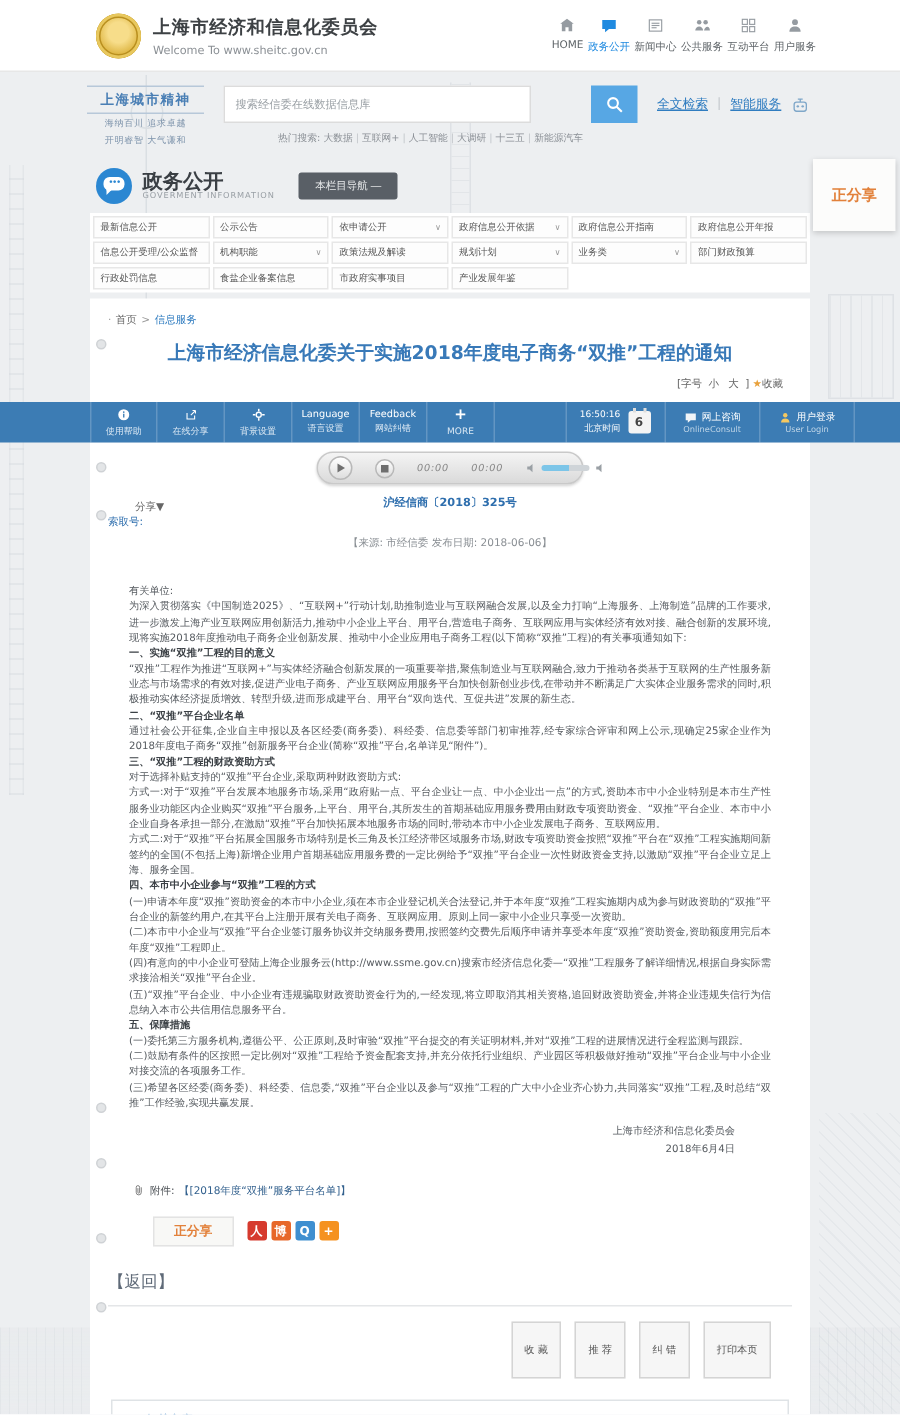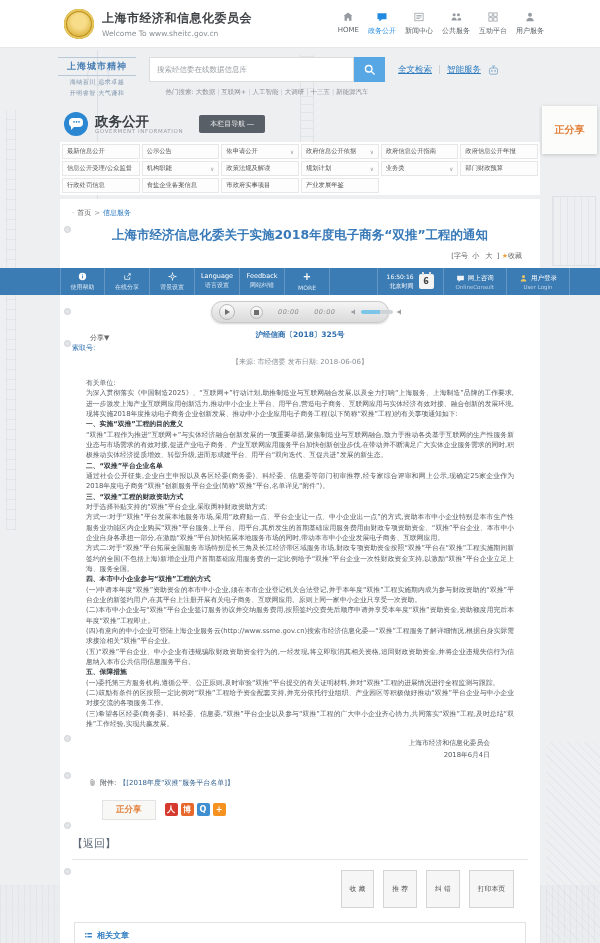--- a/index.html
+++ b/index.html
@@ -24,33 +24,33 @@
   .d6 { left:6px; top:110px; width:10px; height:420px;
         background:repeating-linear-gradient(0deg,rgba(170,180,190,.35) 0 1px,transparent 1px 10px); border-left:1px solid rgba(170,180,190,.3); border-right:1px solid rgba(170,180,190,.3);}
 
   .ic svg { width:100%; height:100%; display:block; }
 
   
   .header { position:relative; z-index:5; height:48px; background:#fff; border-bottom:1px solid #e7e7e7; display:flex; align-items:center; padding:0 56px 0 64px; }
   .logo { width:30px; height:30px; border-radius:50%; background:radial-gradient(circle at 50% 42%,#f7dd8a 0 30%,#d9ae35 70%,#b98f1f); box-shadow:inset 0 0 0 2px #e8c85e, inset 0 0 0 3px #b98f1f; margin-right:8px; flex:none; }
   .org-cn { font-size:12px; font-weight:bold; color:#3d4144; letter-spacing:.5px; }
   .org-en { font-size:7.5px; color:#8b9095; margin-top:2px; }
-  .hnav { margin-left:auto; display:flex; gap:9px;justify-content:center; }
+  .hnav { margin-left:auto; display:flex; gap:3px;justify-content:center; }
   .hnav-item { display:flex; flex-direction:column; align-items:center; gap:3px; font-size:7px; color:#5e6468; cursor:pointer; }
   .hnav-item .ic { width:12px; height:12px; color:#959ba1; }
   .hnav-item.active { color:#1f8ae0; }
   .hnav-item.active .ic { color:#1f8ae0; }
 
   
   .search-band { position:relative; z-index:4; height:58px; display:flex; padding:9px 0 0 58px; }
   .spirit { width:78px; margin-right:13px; text-align:center; }
   .spirit-title { font-size:9px; font-weight:bold; color:#4a7fb5; border-top:1px solid #b7c8d9; border-bottom:1px solid #b7c8d9; padding:2px 0; letter-spacing:1px; }
   .spirit-line { font-size:6px; color:#7d93ab; margin-top:2px; letter-spacing:.5px; }
   .search-wrap { display:flex; flex-direction:column; }
-  .search-row { display:flex; }
+  .search-row { display:flex;gap:40px; }
   .search-input { width:205px; height:25px; border:1px solid #dcdcdc; background:#fff; font-size:7.5px; padding:0 7px; color:#333; outline:none; font-family:inherit; }
   .search-input::placeholder { color:#9aa0a5; }
   .search-btn { width:31px; height:25px; border:none; background:#57a7e4; color:#fff; cursor:pointer; display:flex; align-items:center; justify-content:center; }
   .search-btn .ic { width:13px; height:13px; }
   .hot-row { margin-top:6px; font-size:6.5px; color:#8b9096; text-align:center; white-space:nowrap; }
   .hot-row a { color:#8b9096; text-decoration:none; cursor:pointer; }
   .hot-sep { color:#c2c6ca; margin:0 2px; }
   .search-links { display:flex; align-items:flex-start; gap:6px; margin-left:13px; padding-top:7px; font-size:8.5px; }
   .slink { color:#2f7cc0; text-decoration:underline; cursor:pointer; }
   .sep { color:#c2c6ca; }
@@ -117,21 +117,21 @@
   .vol { display:flex; align-items:center; gap:3px; margin-left:auto; }
   .vol .ic { width:8px; height:8px; color:#9aa0a5; }
   .vol-track { width:32px; height:4px; border-radius:2px; background:linear-gradient(90deg,#7cc5e8 0 58%,#cfd4d8 58%); cursor:pointer; }
 
   .doc-head { position:relative; margin-top:7px; }
   .share-dd { position:absolute; left:18px; top:3px; font-size:7px; color:#666; cursor:pointer; }
   .doc-num { text-align:center; font-size:7.5px; font-weight:bold; color:#2f6fae; }
   .doc-index { text-align:left; font-size:7px; color:#2f6fae; margin-top:3px; }
   .doc-src { text-align:center; font-size:7px; color:#8a8f94; margin-top:4px; }
 
-  .body-text { margin-top:11px; padding:0 14px; font-size:6.8px; line-height:1.52; color:#565b60; text-align:justify; }
+  .body-text { margin-top:22px; padding:0 14px; font-size:6.8px; line-height:1.52; color:#565b60; text-align:justify; }
   .para { margin:0; }
   .para.bold { font-weight:bold; color:#3b4045; }
 
   .signature { text-align:right; font-size:6.8px; color:#565b60; margin:8px 38px 0 0; line-height:1.8; }
 
   .attach-row { margin:16px 0 0 16px; font-size:7px; color:#4a4f54; display:flex; align-items:center; gap:3px; }
   .attach-row .ic { width:9px; height:9px; color:#777; }
   .attach-link { color:#33618e; cursor:pointer; }
 
   .share-row { margin:12px 0 0 30px; display:flex; align-items:center; gap:5px; }

